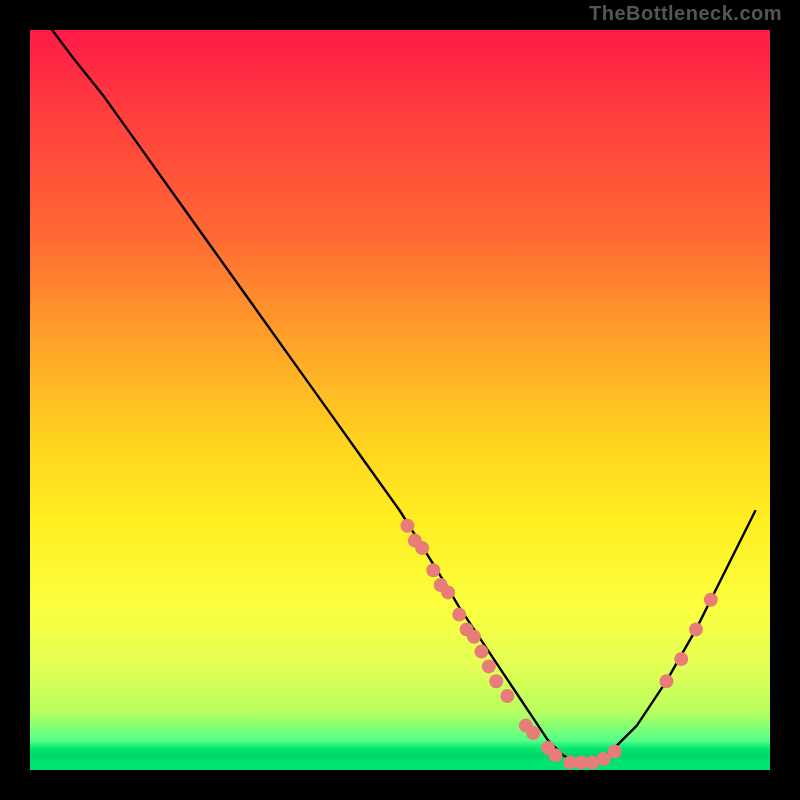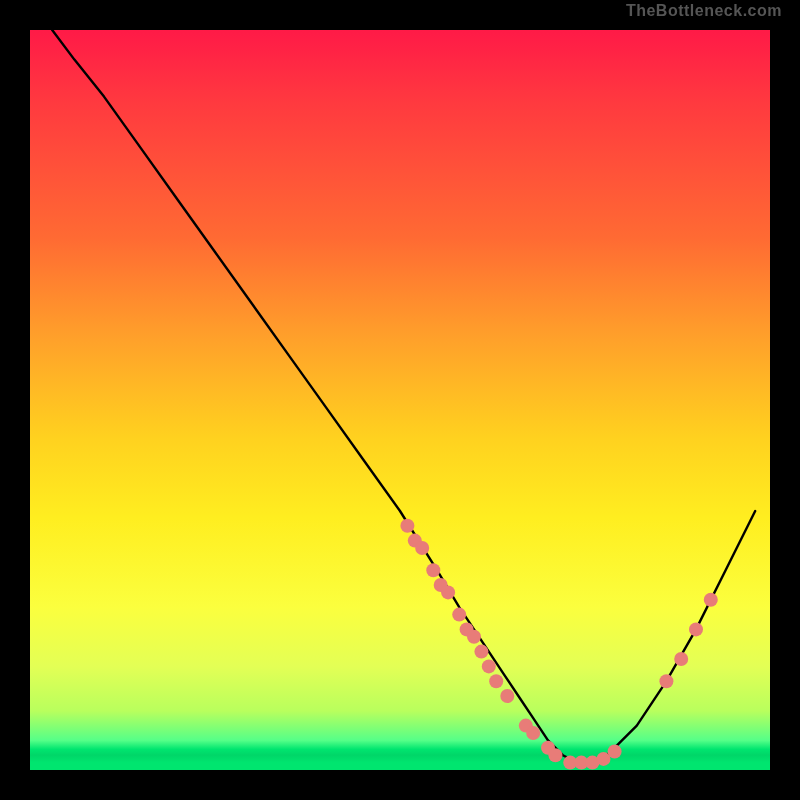--- a/index.html
+++ b/index.html
@@ -15,21 +15,21 @@
     position: absolute;
     left: 0; top: 0;
     width: 800px; height: 800px;
     background: #000;
   }
   .watermark {
     position: absolute;
     top: 2px;
     right: 18px;
     color: #555;
-    font-size: 16px;
+    font-size: 20px;
     font-weight: 600;
     letter-spacing: 0.5px;
     user-select: none;
   }
   .plot-area {
     position: absolute;
     left: 30px;
     top: 30px;
     width: 740px;
     height: 740px;

